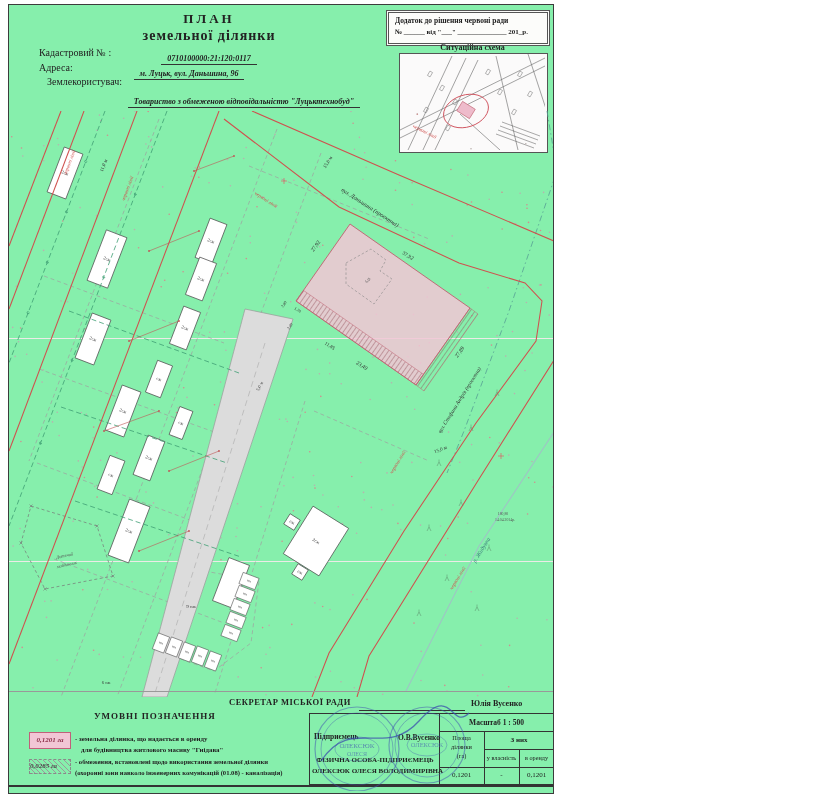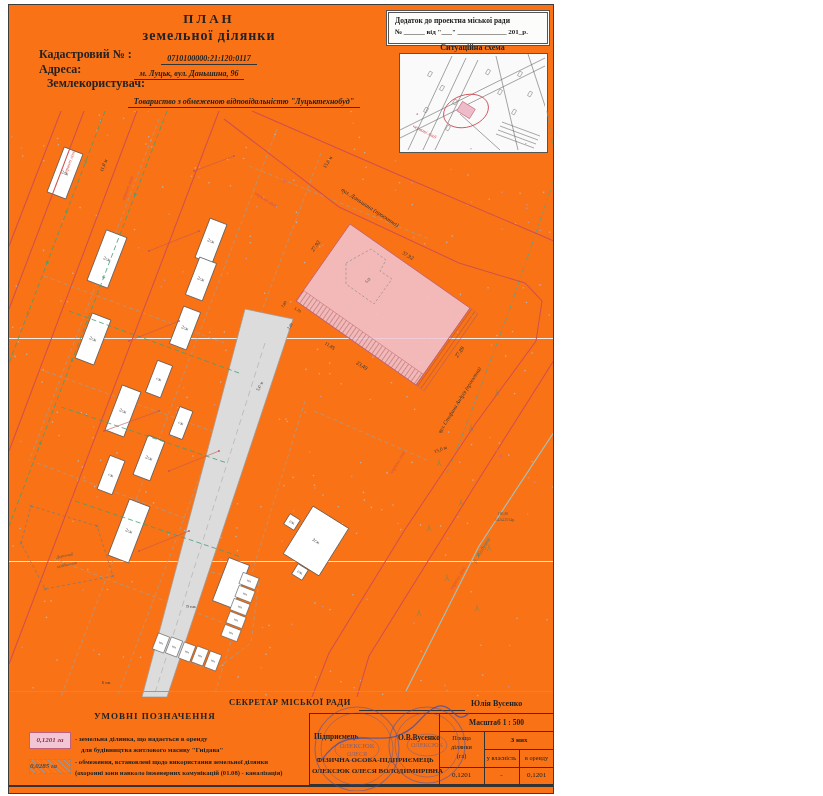--- a/index.html
+++ b/index.html
@@ -1,24 +1,24 @@
 <!DOCTYPE html>
 <html><head>
 <meta charset="utf-8">
 <style>
   html,body{margin:0;padding:0;background:#fff;}
   body{width:823px;height:796px;position:relative;font-family:"Liberation Serif","DejaVu Serif",serif;color:#222;}
-  .sheet{position:absolute;left:8px;top:4px;width:544px;height:788px;background:#f97316;border:1.5px solid #3c3c3c;overflow:hidden;}
+  .sheet{position:absolute;left:8px;top:4px;width:544px;height:788px;background:#86efac;border:1.5px solid #3c3c3c;overflow:hidden;}
   .abs{position:absolute;}
   .b{font-weight:bold;}
   .ctr{text-align:center;}
   .u{border-bottom:1px solid #333;padding:0 6px 1px 6px;display:inline-block;}
   .doc-title{left:60px;top:6px;width:280px;font-size:13px;letter-spacing:3px;}
   .doc-sub{left:60px;top:23px;width:280px;font-size:14px;letter-spacing:1px;}
-  .lbl{font-size:12px;font-weight:bold;}
+  .lbl{font-size:10px;font-weight:normal;}
   .val{font-size:8px;font-weight:bold;font-style:italic;}
   .annex{left:377px;top:5px;width:158px;height:30px;border:3px double #555;background:#fcfcfa;}
   .annex .l1{position:absolute;left:6px;top:3px;font-size:7.5px;font-weight:bold;white-space:nowrap;}
   .annex .l2{position:absolute;left:6px;top:15px;font-size:7px;font-weight:bold;white-space:nowrap;}
   .sit-title{left:390px;top:38px;width:147px;font-size:8px;}
   .sitbox{left:390px;top:48px;width:147px;height:98px;border:1px solid #555;background:#fbfafa;}
   .mainmap{left:0px;top:106px;width:544px;height:586px;}
   .fold{left:0;width:544px;height:1px;background:#ecebe7;}
   .sep{left:0;top:686px;width:544px;height:1px;background:#999;}
   .botline{left:0;top:780px;width:544px;height:1.5px;background:#333;}
@@ -51,21 +51,21 @@
   <div class="abs lbl" style="left:30px;top:57px;text-align:center;">Адреса:</div>
   <div class="abs ctr" style="left:80px;top:57px;width:200px;">
     <span class="u val">м. Луцьк, вул. Даньшина, 96</span>
   </div>
   <div class="abs lbl" style="left:30px;top:71px;margin-left:8px;">Землекористувач:</div>
   <div class="abs ctr" style="left:50px;top:85px;width:370px;">
     <span class="u val">Товариство з обмеженою відповідальністю "Луцьктехнобуд"</span>
   </div>
 
   <div class="abs annex">
-    <div class="l1">Додаток до проектна міської ради</div>
+    <div class="l1">Додаток до рішення червоні ради</div>
     <div class="l2">№ ______ від "___" ______________ 201_р.</div>
   </div>
 
   <div class="abs sit-title ctr b">Ситуаційна схема</div>
   <div class="abs sitbox">
     <svg id="sitsvg" width="145" height="96" viewBox="0 0 145 96">
         <g stroke="#666" stroke-width="0.6" fill="none">
           <path d="M8,96 L52,2"></path>
           <path d="M22,98 L66,4"></path>
           <path d="M34,98 L78,6"></path>

